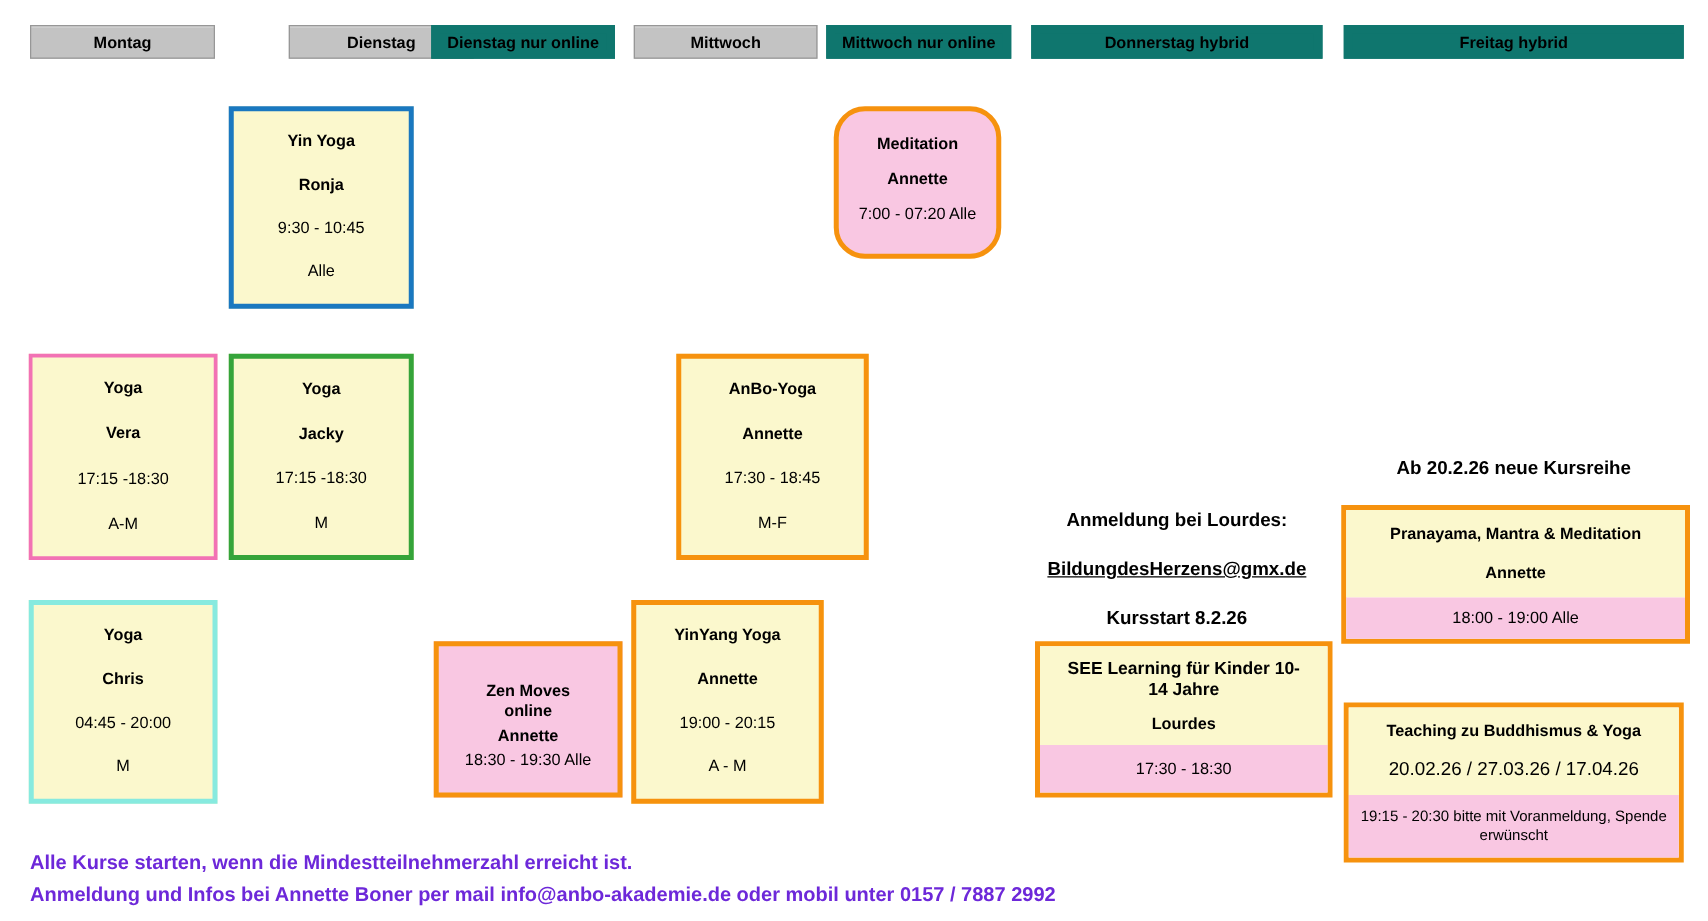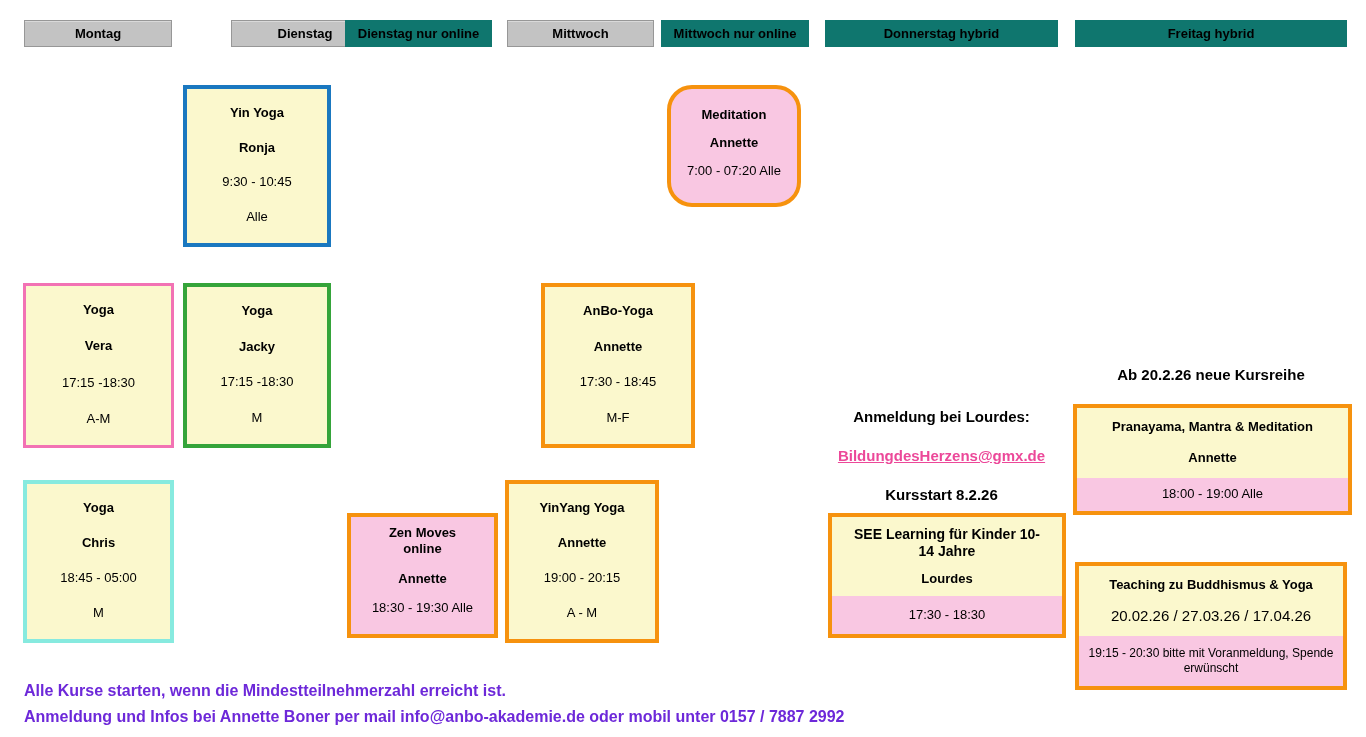--- a/index.html
+++ b/index.html
@@ -45,21 +45,21 @@
   .b-blue    { border: 4px solid #1a78c0; }
   .b-green   { border: 4px solid #35a43a; }
   .b-pink    { border: 3px solid #f272b4; }
   .b-cyan    { border: 4px solid #87eadf; }
 
   .card .t { font-size: 13px; font-weight: bold; }
   .card .n { font-size: 13px; font-weight: bold; }
   .card .r { font-size: 13px; font-weight: normal; }
   .pad4 { padding: 16px 4px 18px; }
   .pad3 { padding: 18px 4px 24px; }
-  .padz { padding: 8px 4px 18px; }
+  .padz { padding: 28px 4px 18px; }
   .t.wrap-zen { max-width: 92px; margin: 0 auto; }
   .t.wrap-see { max-width: 188px; margin: 0 auto; font-size: 14px; }
 
   
   .card.split { justify-content: flex-start; padding: 0; }
   .split-top {
     width: 100%;
     flex: 1;
     display: flex;
     flex-direction: column;
@@ -82,21 +82,21 @@
   .split-bottom .r.small { font-size: 12px; line-height: 1.25; padding: 2px 6px; }
 
   
   .note {
     position: absolute;
     font-weight: bold;
     font-size: 15px;
     text-align: center;
   }
   .email-link {
-    color: #ec4899;
+    color: #000000;
     text-decoration: underline;
     cursor: pointer;
   }
   .footer-line {
     position: absolute;
     left: 24px;
     font-size: 16px;
     font-weight: bold;
     color: #6d28d9;
     white-space: nowrap;
@@ -145,21 +145,21 @@
   <div class="card bg-yellow b-orange pad4" style="left:505px; top:283px; width:154px; height:165px;margin-left:36px;">
     <div class="t">AnBo-Yoga</div>
     <div class="n">Annette</div>
     <div class="r">17:30 - 18:45</div>
     <div class="r">M-F</div>
   </div>
 
   <div class="card bg-yellow b-cyan pad4" style="left:23px; top:480px; width:151px; height:163px;">
     <div class="t">Yoga</div>
     <div class="n">Chris</div>
-    <div class="r">18:45 - 05:00</div>
+    <div class="r">04:45 - 20:00</div>
     <div class="r">M</div>
   </div>
 
   <div class="card bg-pink b-orange padz" style="left:347px; top:513px; width:151px; height:125px;">
     <div class="t wrap-zen">Zen Moves online</div>
     <div class="n">Annette</div>
     <div class="r">18:30 - 19:30 Alle</div>
   </div>
 
   <div class="card bg-yellow b-orange pad4" style="left:505px; top:480px; width:154px; height:163px;">

